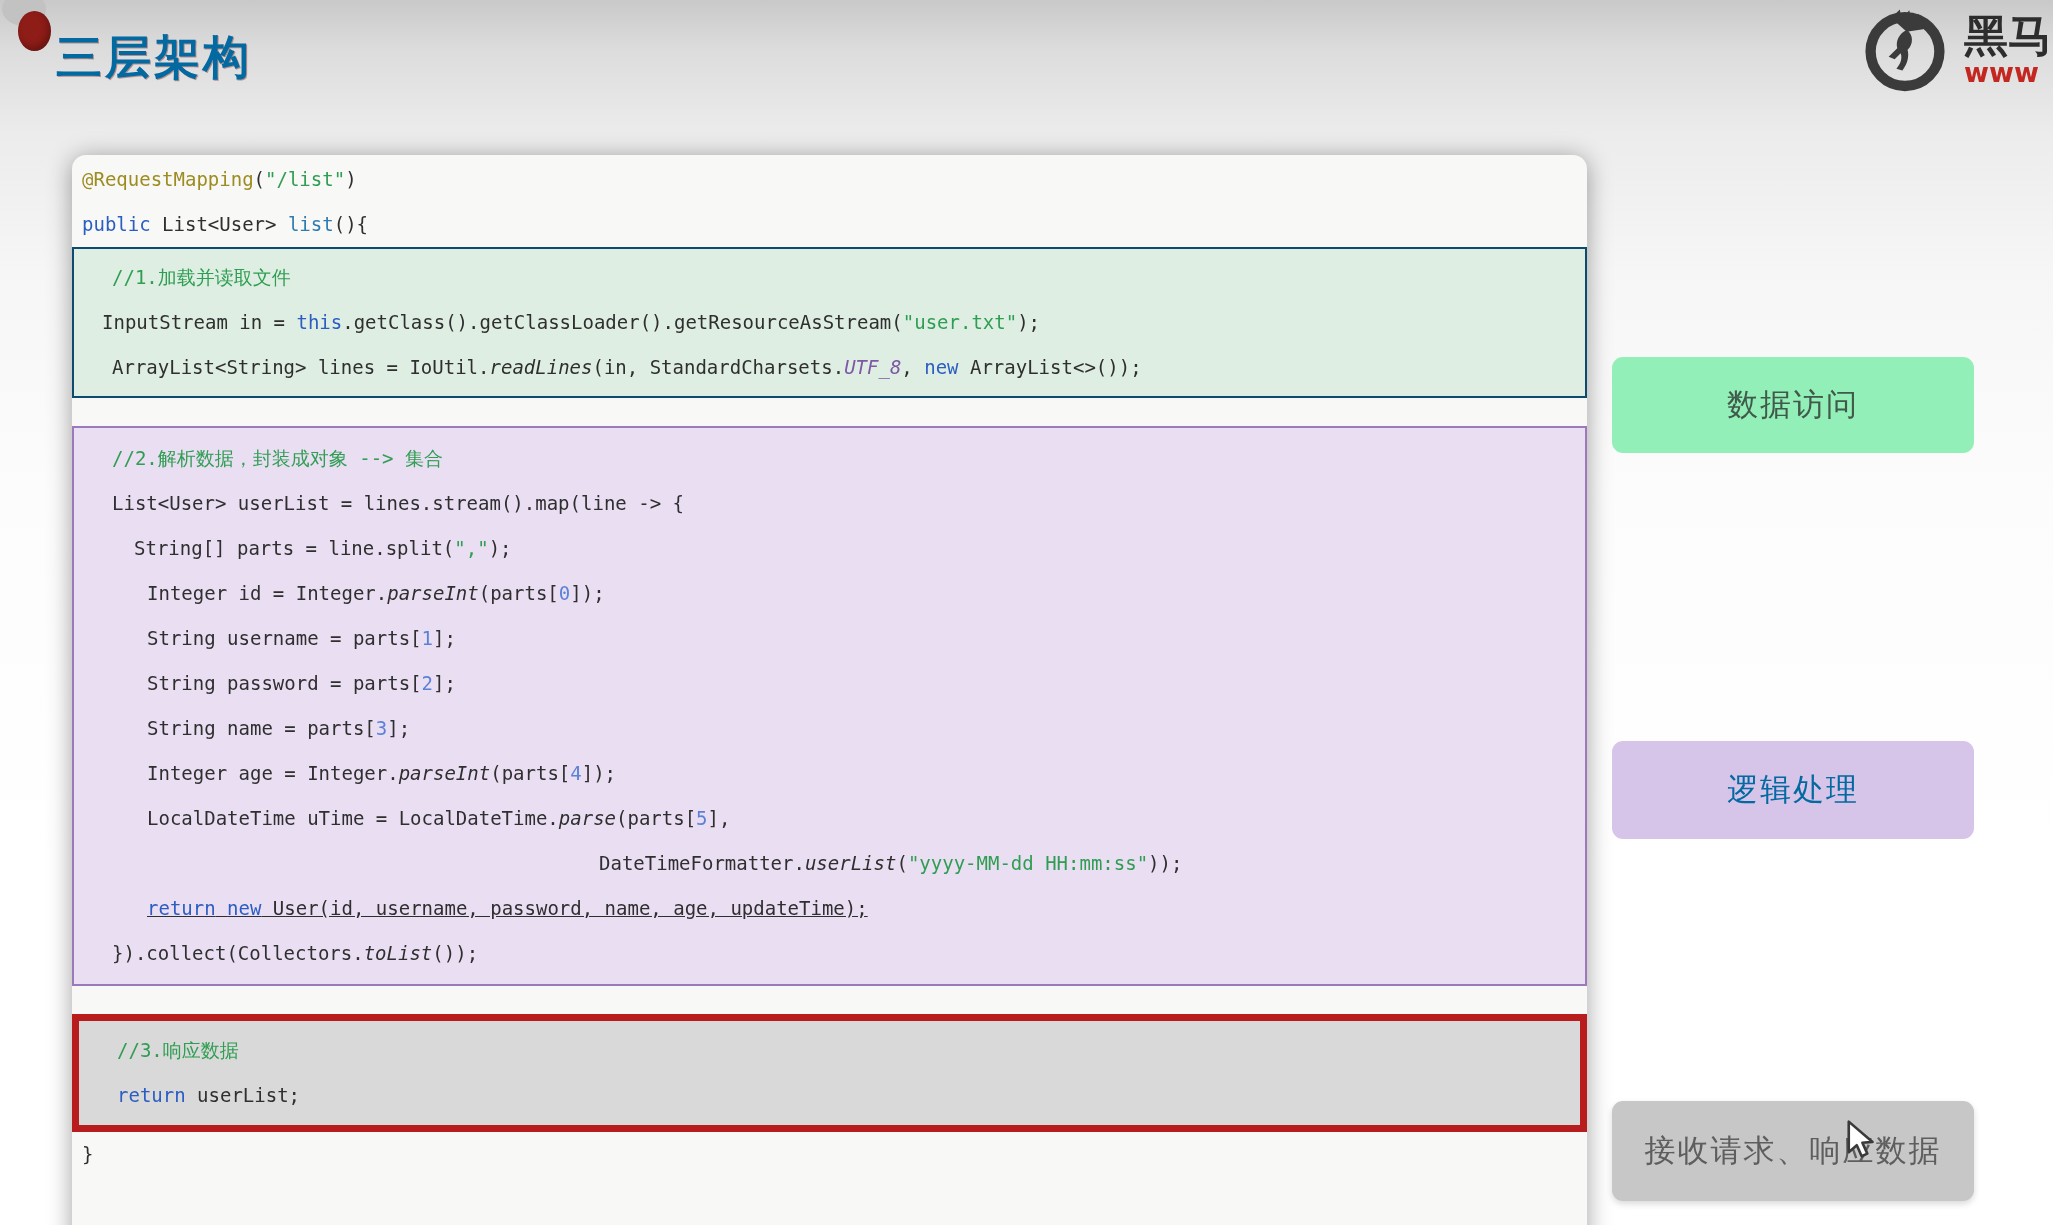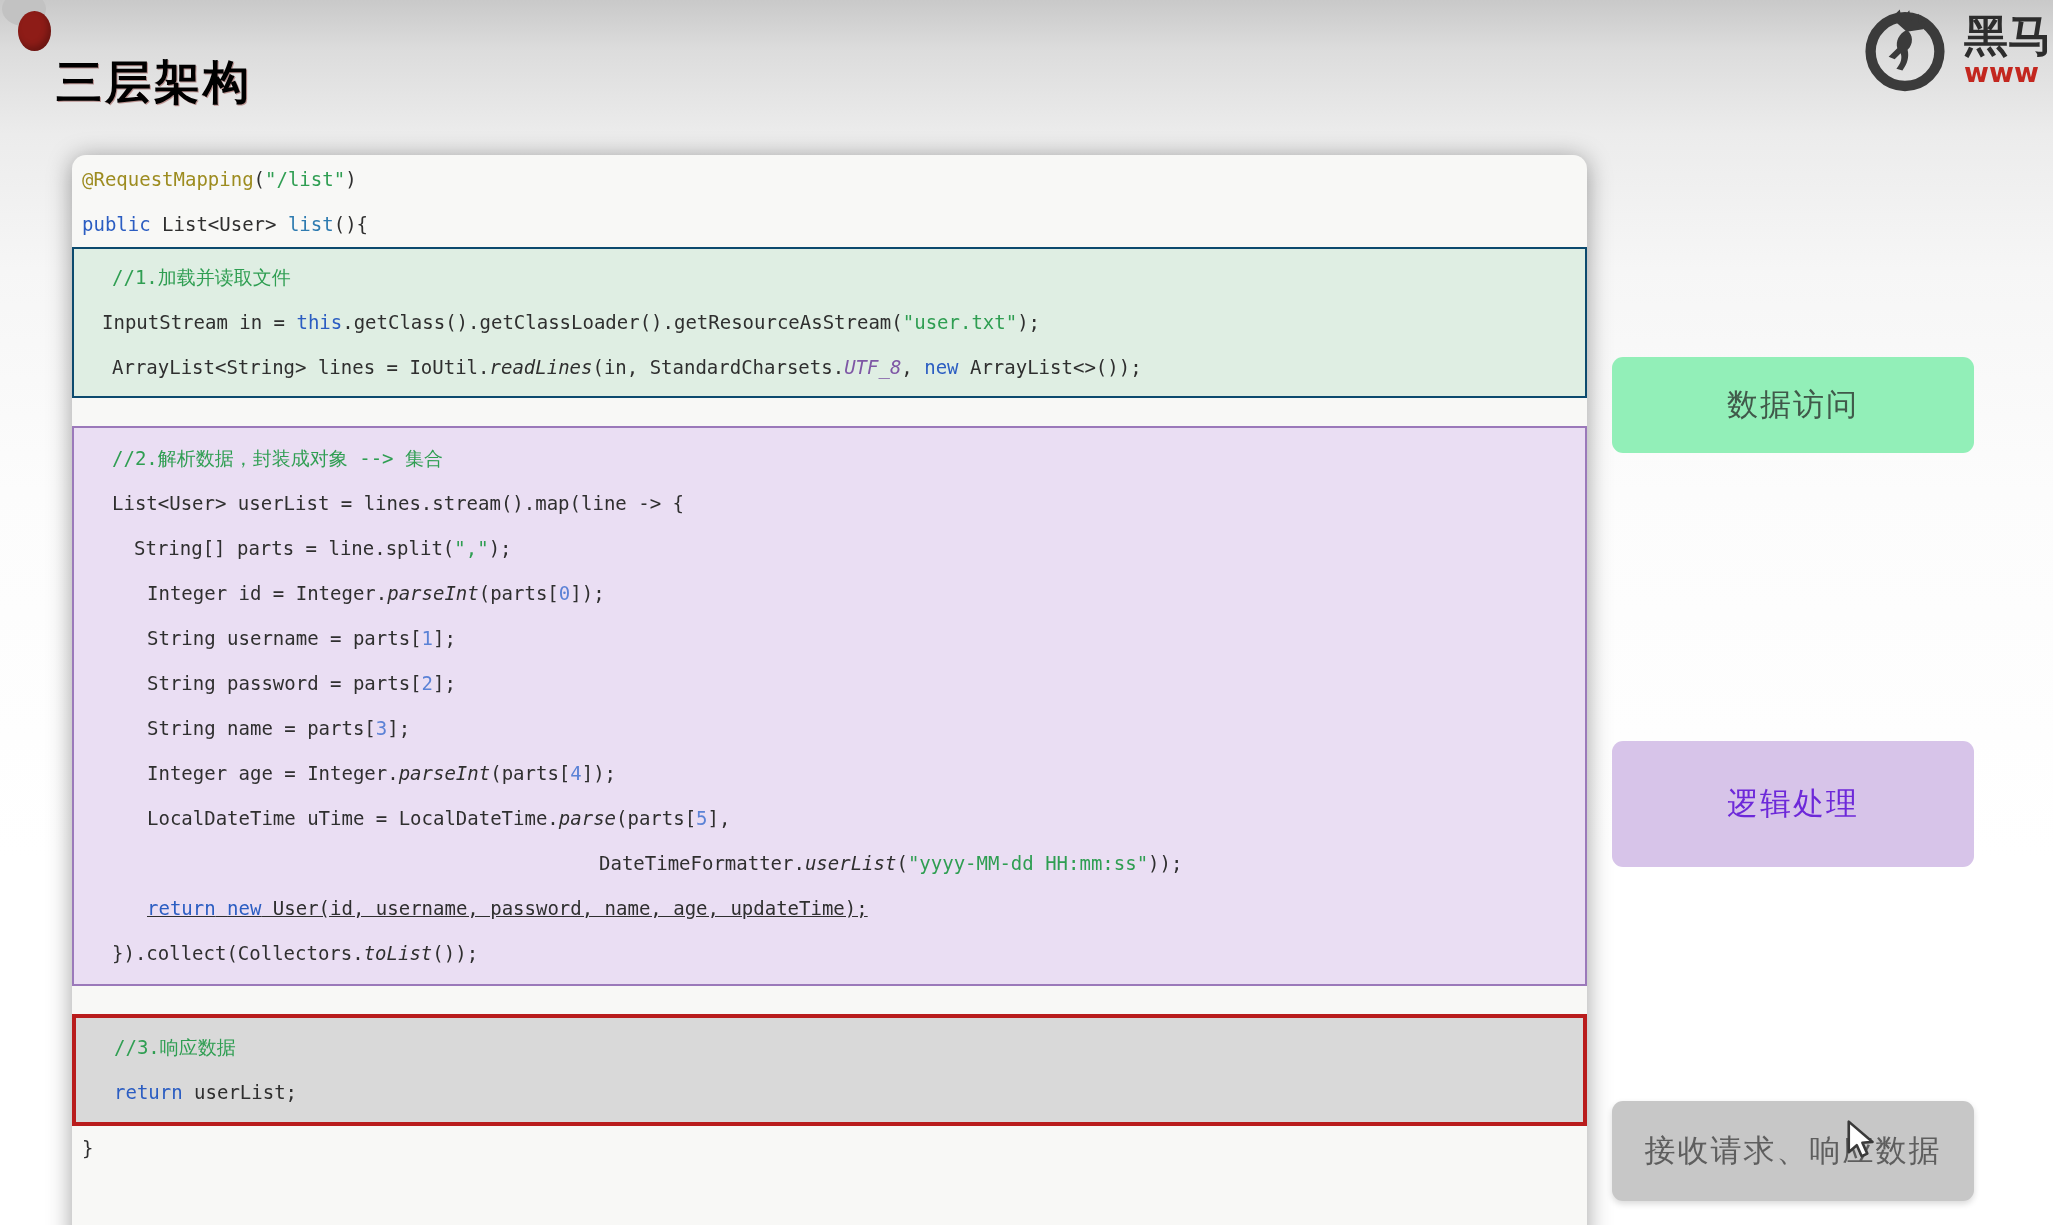--- a/index.html
+++ b/index.html
@@ -4,21 +4,21 @@
 <style>
   html,body{margin:0;padding:0;}
   body{
     width:2053px;height:1225px;overflow:hidden;position:relative;
     font-family:"DejaVu Sans","Liberation Sans",sans-serif;
     background:linear-gradient(180deg,#c9c9c9 0%,#dcdcdc 4%,#ececec 11%,#f6f6f6 22%,#fcfcfc 40%,#ffffff 70%,#ffffff 100%);
   }
   
   .hdr-gray-blob{position:absolute;left:2px;top:-8px;width:44px;height:34px;border-radius:50%;background:#c2c2c2;}
   .hdr-red-dot{position:absolute;left:18px;top:11px;width:33px;height:40px;border-radius:50%;background:#8e1c17;box-shadow:inset -3px -4px 6px rgba(0,0,0,.25);}
-  .page-title{position:absolute;left:56px;top:52px;font-size:46px;font-weight:900;color:#000000;letter-spacing:3px;text-shadow:1px 1px 0 rgba(120,20,15,.4);}
+  .page-title{position:absolute;left:56px;top:27px;font-size:46px;font-weight:900;color:#0369a1;letter-spacing:3px;text-shadow:1px 1px 0 rgba(120,20,15,.4);}
   .brand{position:absolute;left:1852px;top:6px;width:260px;display:flex;align-items:flex-start;}
   .brand svg{width:106px;height:86px;flex:0 0 auto;}
   .brand-txt{margin-left:6px;padding-top:8px;}
   .brand-name{font-size:44px;font-weight:900;color:#2d2d2d;line-height:44px;white-space:nowrap;}
   .brand-url{font-size:27px;font-weight:700;color:#c3271f;line-height:30px;}
   
   .win{position:absolute;left:72px;top:155px;width:1515px;height:1090px;background:#f8f8f6;
        border-radius:14px 14px 0 0;box-shadow:0 3px 24px rgba(0,0,0,.38);}
   .titlebar{height:62px;background:linear-gradient(180deg,#b3b3b3,#a7a7a7);border-radius:14px 14px 0 0;
             display:flex;align-items:center;padding:0 20px;}
@@ -28,35 +28,35 @@
   .dot.yellow{background:#f6bd3e;}
   .dot.green{background:#35c54a;}
   .win-title{flex:1;text-align:right;color:#f7f7f7;font-family:"DejaVu Sans Mono","Liberation Mono",monospace;
              font-size:27px;letter-spacing:1px;}
   
   .code-area{padding-top:2px;font-family:"DejaVu Sans Mono","Liberation Mono",monospace;font-size:19px;color:#2f2f2f;}
   .code-line{height:45px;line-height:45px;white-space:pre;}
   .code-group{box-sizing:border-box;}
   .grp-green{background:#dfeee3;border:2px solid #0c4a6e;padding:6px 0;}
   .grp-purple{background:#eadef3;border:2px solid #9b79ba;padding:8px 0;margin-top:28px;}
-  .grp-gray{background:#d9d9d9;border:4px solid #b91c1c;padding:7px 0;margin-top:28px;}
+  .grp-gray{background:#d9d9d9;border:7px solid #b91c1c;padding:7px 0;margin-top:28px;}
   .tk-pln{color:#2f2f2f;}
   .tk-kw{color:#2b5dc2;}
   .tk-ann{color:#9d8c20;}
   .tk-str{color:#2f9e52;}
   .tk-cmt{color:#2f9e52;}
   .tk-num{color:#5b82d6;}
   .tk-mth{color:#2e7bb0;}
   .tk-ita{color:#2f2f2f;font-style:italic;}
   .tk-itp{color:#7e57a5;font-style:italic;}
   
   .side-label{position:absolute;left:1612px;width:362px;border-radius:11px;display:flex;align-items:center;justify-content:center;
               font-size:31px;letter-spacing:2px;margin-top:27px;}
   .lbl-mint{top:330px;height:96px;background:#92efb8;color:#40594a;}
-  .lbl-lavender{top:714px;height:126px;background:#d7c4e9;color:#6d28d9;}
+  .lbl-lavender{top:714px;height:98px;background:#d7c4e9;color:#0369a1;}
   .lbl-gray{top:1074px;height:100px;background:#c7c7c7;color:#5e5e5e;box-shadow:0 3px 6px rgba(0,0,0,.15);}
   
   .cursor{position:absolute;left:1840px;top:1118px;width:42px;height:44px;}
 </style>
 </head>
 <body>
 
 <div class="hdr-gray-blob"></div>
 <div class="hdr-red-dot"></div>
 <div class="page-title">三层架构</div>

